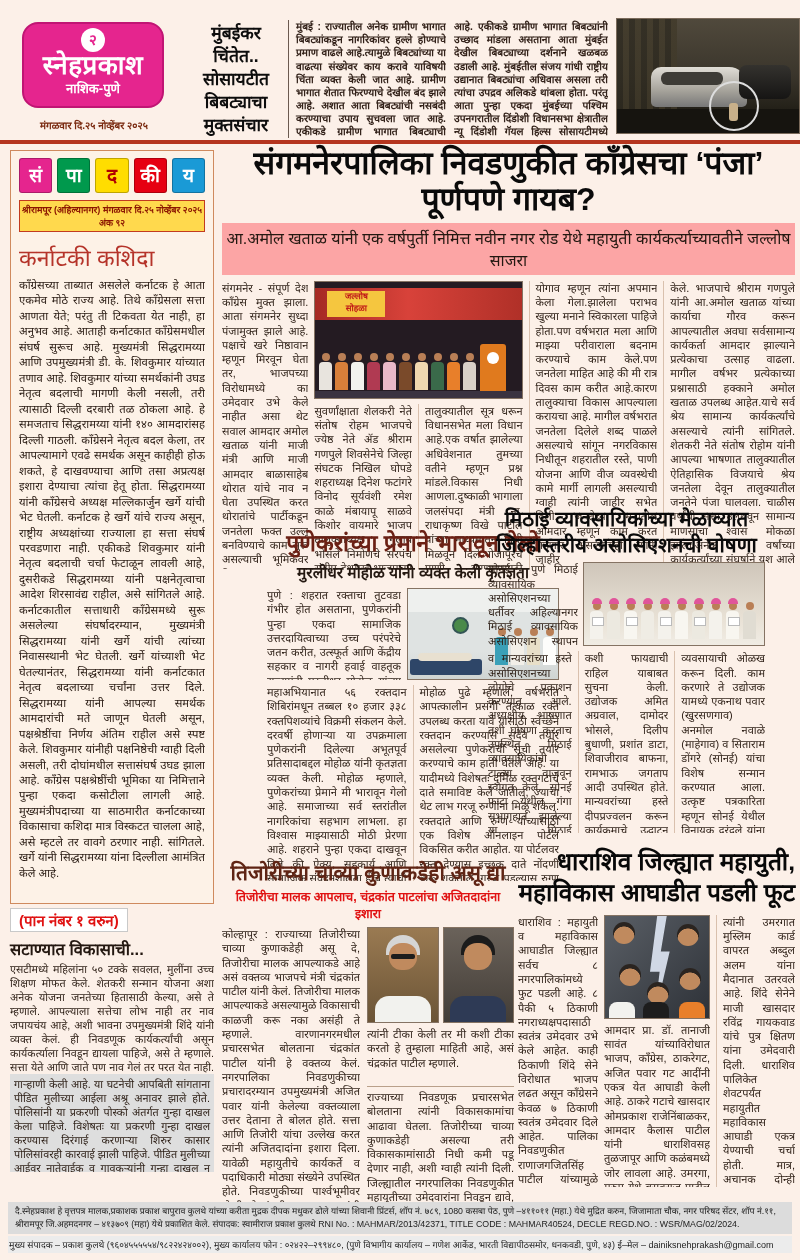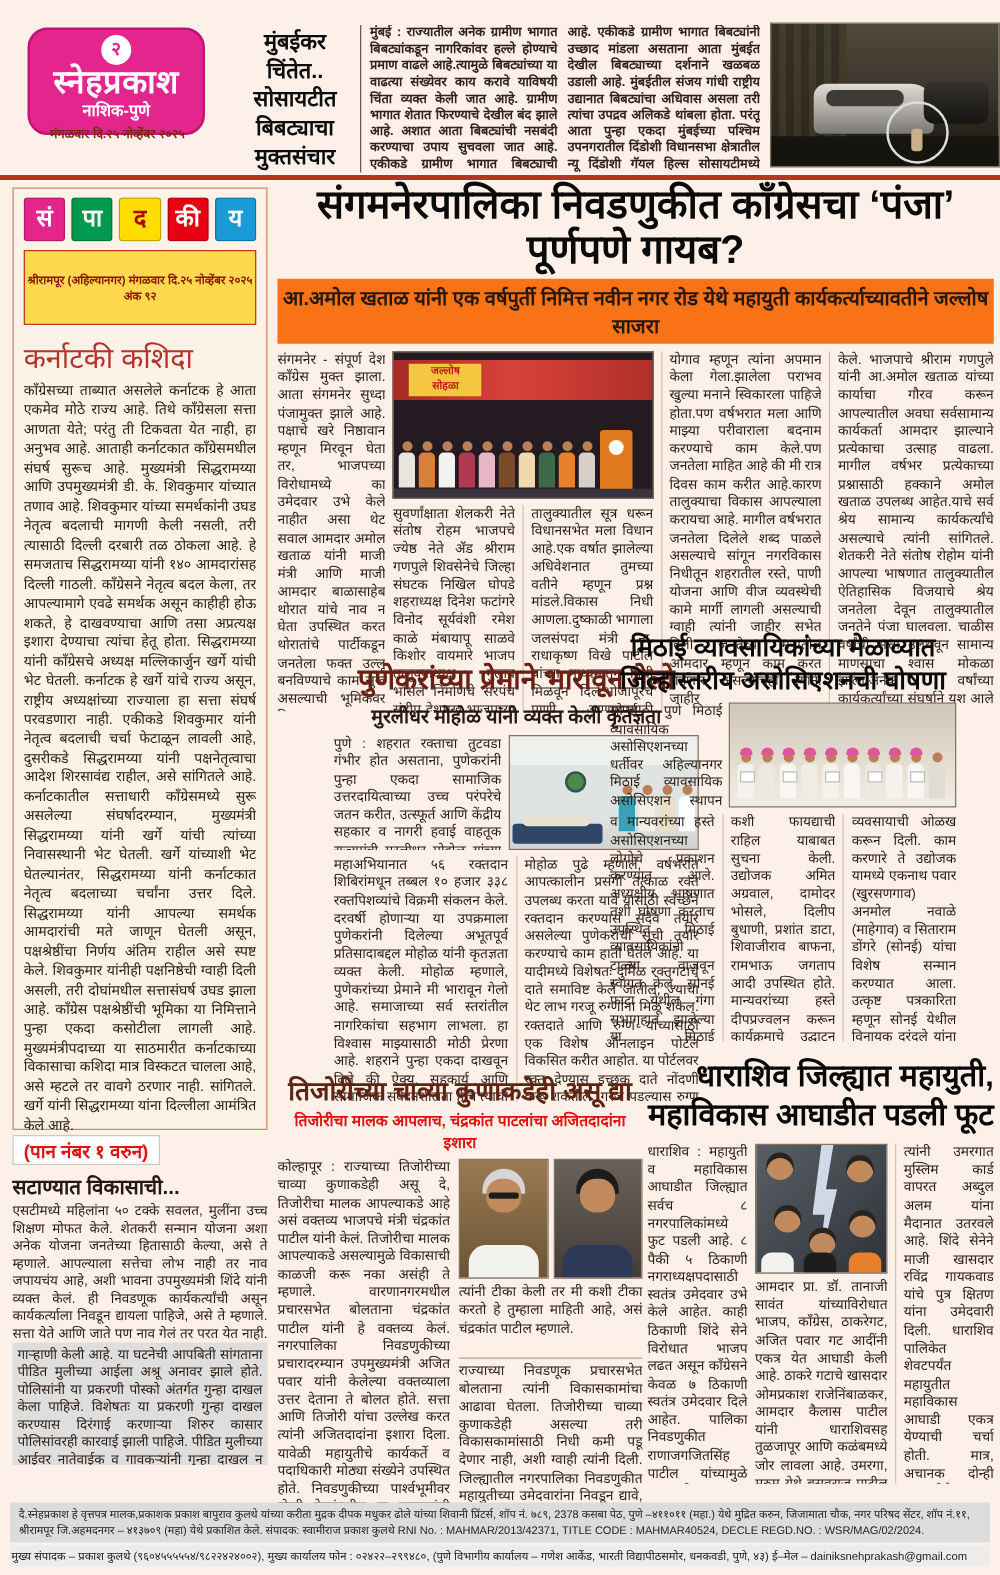--- a/index.html
+++ b/index.html
@@ -6,21 +6,21 @@
   .page{position:relative;width:800px;height:1260px;background:#fcf0e8;overflow:hidden;
         font-family:"Liberation Sans","DejaVu Sans",sans-serif;color:#241811;}
   .abs{position:absolute;}
   
   .logo{position:absolute;left:14px;top:10px;width:142px;height:86px;background:#e5258e;
         border:2px solid #c01574;border-radius:16px;text-align:center;color:#fff;box-sizing:border-box;}
   .logo .badge{width:24px;height:24px;line-height:24px;border-radius:50%;background:#fff;color:#e5258e;
         font-weight:bold;font-size:15px;margin:4px auto 0;}
   .logo .pname{font-size:26px;font-weight:bold;letter-spacing:.5px;line-height:1.05;}
   .logo .ped{font-size:13px;font-weight:bold;}
-  .mdate{position:absolute;left:0;top:87px;width:172px;text-align:center;font-size:10px;font-weight:bold;color:#7a2a10;}
+  .mdate{position:absolute;left:0;top:106px;width:172px;text-align:center;font-size:10px;font-weight:bold;color:#7a2a10;}
   .bhead{position:absolute;left:184px;top:10px;width:88px;height:116px;font-size:17.5px;font-weight:bold;
          line-height:1.32;text-align:center;color:#0d0d0d;white-space:pre-line;overflow:hidden;}
   .bcol{position:absolute;top:8px;height:118px;font-size:10.3px;font-weight:600;text-align:justify;
         line-height:1.28;overflow:hidden;color:#33221a;}
   .bcol1{left:280px;width:150px;border-left:1px solid #6b5a50;padding-left:7px;}
   .bcol2{left:446px;width:154px;}
   
   .lphoto{position:absolute;left:608px;top:6px;width:182px;height:114px;border:1px solid #7a6a5a;
           background:linear-gradient(180deg,#50493c 0%,#3a352b 50%,#242119 78%,#14120f 100%);overflow:hidden;}
   .lphoto .trees{position:absolute;left:0;top:0;width:60px;height:100%;
@@ -34,31 +34,31 @@
   .lphoto .ring{position:absolute;left:92px;bottom:2px;width:46px;height:46px;border:2px solid #ddd;border-radius:50%;}
   .lphoto .cat{position:absolute;left:112px;bottom:12px;width:9px;height:18px;background:#c8b08a;border-radius:3px;}
   .rule{position:absolute;left:0;top:140px;width:800px;height:4px;background:#b5351f;}
   
   .edbox{position:absolute;left:10px;top:150px;width:204px;height:754px;border:1px solid #cf8a5e;
          background:#fdf2e7;box-sizing:border-box;padding:7px 8px;}
   .tiles{display:flex;gap:5px;justify-content:center;}
   .ed-tile{width:33px;height:33px;border-radius:3px;text-align:center;line-height:33px;font-size:19px;
            font-weight:bold;color:#fff;border:1px solid rgba(0,0,0,.25);}
   .issueline{margin-top:7px;background:#ffd94d;border:1px solid #c23b1f;color:#8b1500;font-size:9.2px;
-           font-weight:bold;text-align:center;padding:16px 1px;}
+           font-weight:bold;text-align:center;padding:2px 1px;}
   .edtitle{font-size:23px;font-weight:normal;color:#b5342a;text-align:left;margin:9px 0 5px;}
   .edbody{font-size:11.3px;line-height:1.37;text-align:justify;height:610px;overflow:hidden;color:#2e2018;}
   
   .ncol{font-size:11px;line-height:1.3;text-align:justify;overflow:hidden;color:#2b1d14;}
   .sep{border-left:1px solid #d9c0ad;padding-left:6px;}
   .photo{border:1px solid #857363;box-sizing:border-box;position:relative;overflow:hidden;}
   
   .mainart{position:absolute;left:222px;top:146px;width:573px;height:378px;}
   .mhead{font-size:32px;font-weight:bold;text-align:center;color:#0a0a0a;line-height:1.12;}
-  .msub{margin-top:5px;background:#f97316;font-size:16px;font-weight:bold;text-align:center;padding:4px 2px;}
+  .msub{margin-top:5px;background:#fca5a5;font-size:16px;font-weight:normal;text-align:center;padding:4px 2px;}
   .mbody{margin-top:6px;display:flex;gap:6px;height:288px;}
   
   .jphoto{width:100%;height:118px;background:#241b22;}
   .jphoto .ban{position:absolute;left:0;top:6px;width:100%;height:32px;
         background:linear-gradient(90deg,#a52a24,#d8423a 45%,#b03028);}
   .jphoto .yl{position:absolute;left:12px;top:9px;width:58px;height:26px;background:#f5c63f;color:#c01818;
         font-size:8.5px;font-weight:bold;text-align:center;line-height:1.4;white-space:pre-line;}
   .crowd{position:absolute;left:4px;bottom:8px;display:flex;gap:3px;}
   .pf{display:block;width:13px;height:28px;position:relative;background:var(--c,#eee);border-radius:4px 4px 0 0;margin-top:10px;}
   .pf::before{content:'';position:absolute;top:-9px;left:2.5px;width:8px;height:8px;border-radius:50%;background:#b97f56;}
@@ -299,19 +299,19 @@
 
   <div class="cont">
     <span class="tag">(पान नंबर १ वरुन)</span>
     <div class="stitle">सटाण्यात विकासाची...</div>
     <div class="sbody" style="height:112px;">एसटीमध्ये महिलांना ५० टक्के सवलत, मुलींना उच्च शिक्षण मोफत केले. शेतकरी सन्मान योजना अशा अनेक योजना जनतेच्या हितासाठी केल्या, असे ते म्हणाले. आपल्याला सत्तेचा लोभ नाही तर नाव जपायचंय आहे, अशी भावना उपमुख्यमंत्री शिंदे यांनी व्यक्त केलं. ही निवडणूक कार्यकर्त्यांची असून कार्यकर्त्याला निवडून द्यायला पाहिजे, असे ते म्हणाले. सत्ता येते आणि जाते पण नाव गेलं तर परत येत नाही. सगळ्या पदांपेक्षा लाडक्या बहिणींचा लाडका भाऊ ही ओळख सगळ्यात मोठी आहे, असे उपमुख्यमंत्री म्हणाले. सत्ता, संपत्तीपेक्षा माणसं किती कमवली हे आपल्यासाठी महत्वाचे आहे, असे ते म्हणाले.</div>
     <div class="sbody gray" style="height:92px;">गाऱ्हाणी केली आहे. या घटनेची आपबिती सांगताना पीडित मुलीच्या आईला अश्रू अनावर झाले होते. पोलिसांनी या प्रकरणी पोस्को अंतर्गत गुन्हा दाखल केला पाहिजे. विशेषतः या प्रकरणी गुन्हा दाखल करण्यास दिरंगाई करणाऱ्या शिरुर कासार पोलिसांवरही कारवाई झाली पाहिजे. पीडित मुलीच्या आईवर नातेवाईक व गावकऱ्यांनी गुन्हा दाखल न करण्यासाठी दबाव टाकला होता. पण मुलीची आई मागे हटली नाही. त्यांनी गुन्हा दाखल करण्यासाठी प्रयत्न केले. त्यानंतर या प्रकरणी गुन्हा दाखल झाला, असे ते म्हणाले.</div>
   </div>
 
   <div class="footer">
     <div class="fbox">
-      <div>दै.स्नेहप्रकाश हे वृत्तपत्र मालक,प्रकाशक प्रकाश बापुराव कुलथे यांच्या करीता मुद्रक दीपक मधुकर ढोले यांच्या शिवानी प्रिंटर्स, शॉप नं. ७८९, 2378 कसबा पेठ, पुणे –४११०११ (महा.) येथे मुद्रित करुन, जिजामाता चौक, नगर परिषद सेंटर, शॉप नं.११,</div>
+      <div>दै.स्नेहप्रकाश हे वृत्तपत्र मालक,प्रकाशक प्रकाश बापुराव कुलथे यांच्या करीता मुद्रक दीपक मधुकर ढोले यांच्या शिवानी प्रिंटर्स, शॉप नं. ७८९, 1080 कसबा पेठ, पुणे –४११०११ (महा.) येथे मुद्रित करुन, जिजामाता चौक, नगर परिषद सेंटर, शॉप नं.११,</div>
       <div>श्रीरामपूर जि.अहमदनगर – ४१३७०९ (महा) येथे प्रकाशित केले. संपादक: स्वामीराज प्रकाश कुलथे RNI No. : MAHMAR/2013/42371,  TITLE CODE : MAHMAR40524,  DECLE REGD.NO. : WSR/MAG/02/2024.</div>
     </div>
     <div class="fline3">मुख्य संपादक – प्रकाश कुलथे (९६०४५५५५५४/९८२२४२४००२), मुख्य कार्यालय फोन : ०२४२२–२९९४८०, (पुणे विभागीय कार्यालय – गणेश आर्केड, भारती विद्यापीठसमोर, धनकवडी, पुणे, ४३) ई–मेल – dainiksnehprakash@gmail.com</div>
   </div>
 
 </div>
 
 </body></html>

